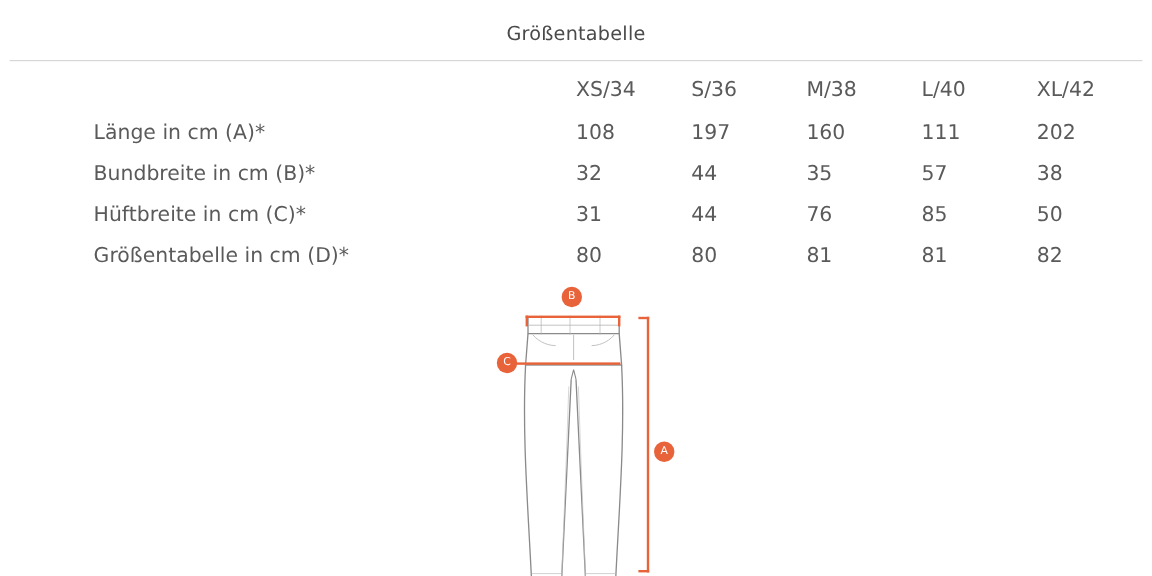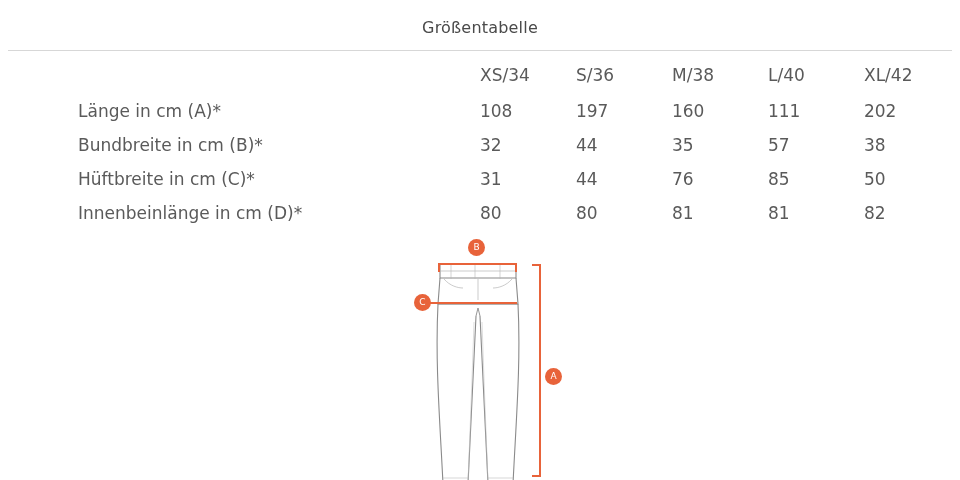--- a/index.html
+++ b/index.html
@@ -132,21 +132,21 @@
         </tr>
         <tr>
           <td class="col-label">Hüftbreite in cm (C)*</td>
           <td class="col-v">31</td>
           <td class="col-v">44</td>
           <td class="col-v">76</td>
           <td class="col-v">85</td>
           <td class="col-v">50</td>
         </tr>
         <tr>
-          <td class="col-label">Innenbeinlänge in cm (D)*</td>
+          <td class="col-label">Größentabelle in cm (D)*</td>
           <td class="col-v">80</td>
           <td class="col-v">80</td>
           <td class="col-v">81</td>
           <td class="col-v">81</td>
           <td class="col-v">82</td>
         </tr>
       </tbody>
     </table>
   </div>
 

